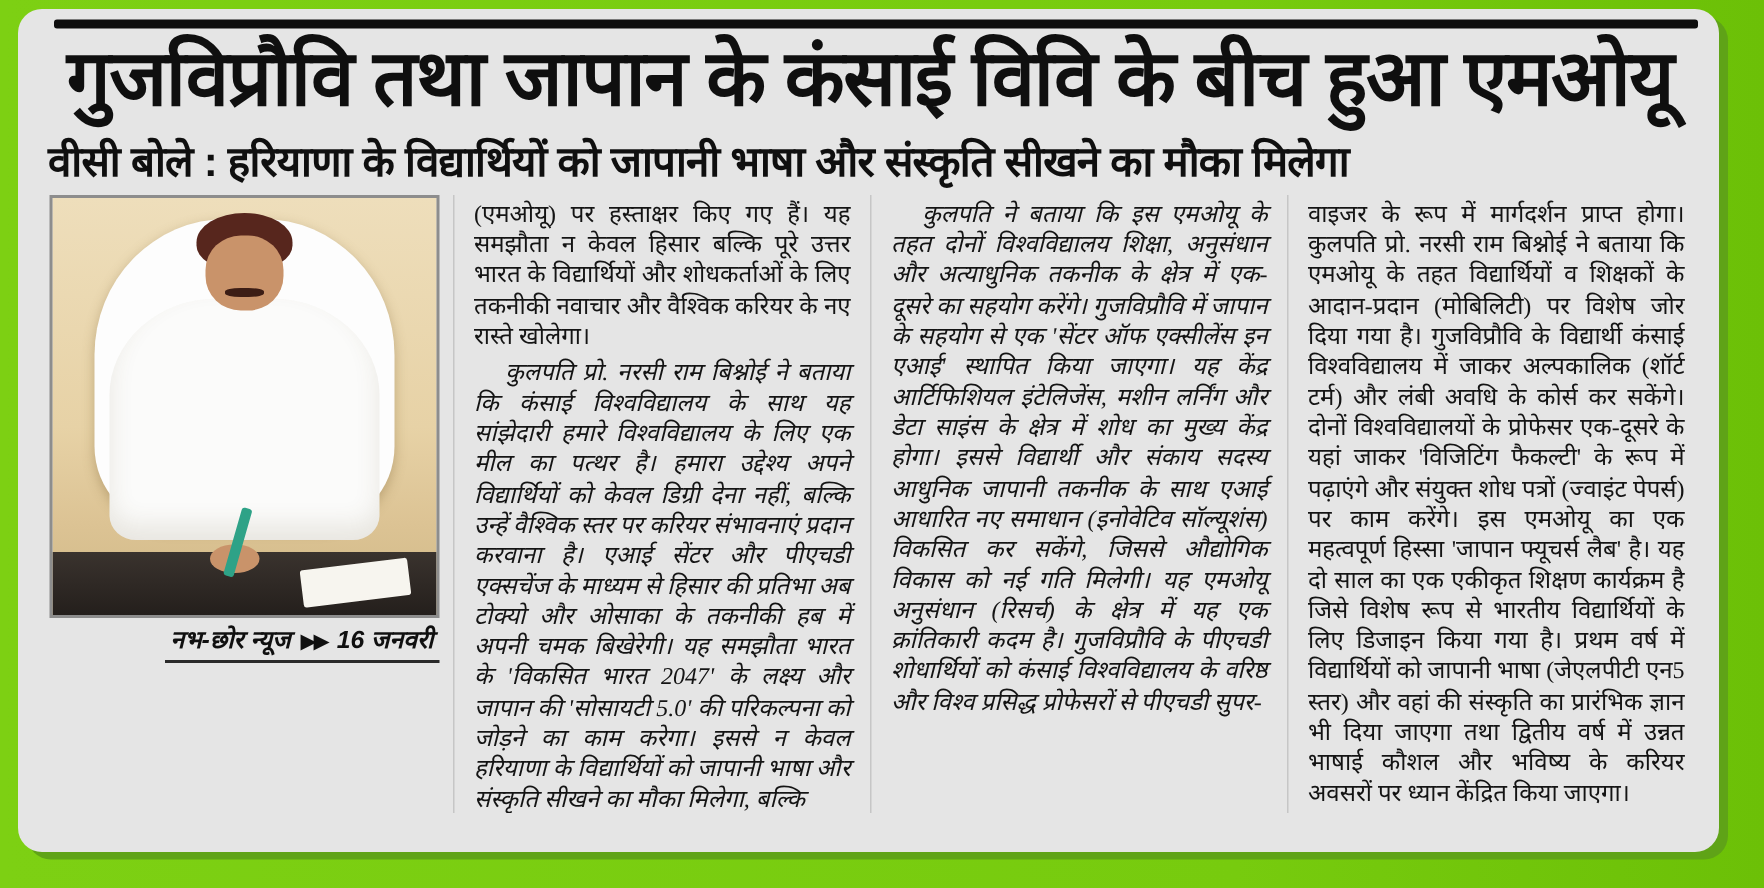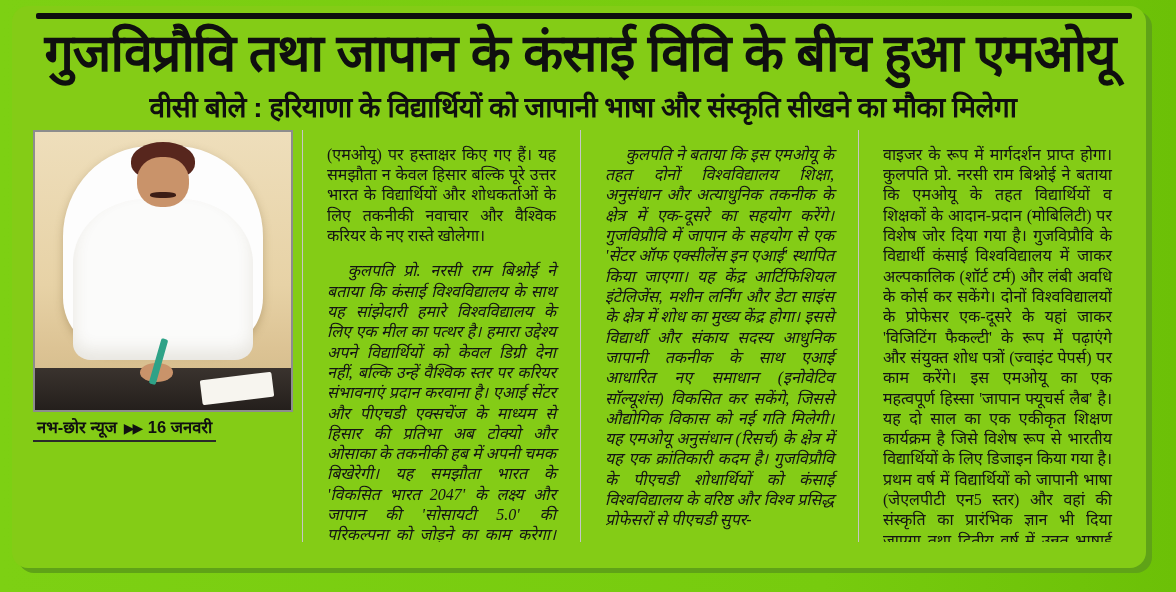--- a/index.html
+++ b/index.html
@@ -3,42 +3,41 @@
 <meta charset="utf-8">
 <style>
   html,body{margin:0;padding:0;}
   body{
     width:1176px;height:592px;overflow:hidden;position:relative;
     background:linear-gradient(90deg,#7dd013 0%,#77cb0e 70%,#6cc007 100%);
     font-family:"Liberation Sans",sans-serif;
   }
   .clip-card{
     position:absolute;left:12px;top:6px;width:1134px;height:562px;
-    background:#84cc16;border-radius:16px;
+    background:#e5e5e5;border-radius:16px;
     box-shadow:6px 5px 0 #5fa317;
     padding:4px 10px 10px 12px;box-sizing:border-box;
   }
   .top-rule{height:6px;background:#0e0e0e;border-radius:2px;margin:3px 4px 0 12px;}
   .headline{
     margin-top:5px;text-align:center;font-size:52px;line-height:1.15;
     font-weight:800;color:#0f0f0f;letter-spacing:-1px;white-space:nowrap;
     font-family:"Liberation Sans","DejaVu Sans",sans-serif;
   }
   .subheadline{
     margin:3px 2px 4px 8px;font-size:28px;font-weight:700;color:#0f0f0f;
     letter-spacing:-0.5px;white-space:nowrap;
     font-family:"Liberation Sans","DejaVu Sans",sans-serif;
-    text-align:center;
   }
   .columns{display:flex;margin-top:5px;height:412px;overflow:hidden;}
   .col{width:25%;box-sizing:border-box;padding:0 9px;overflow:hidden;
     font-family:"Liberation Serif","DejaVu Serif",serif;
     font-size:16px;line-height:1.27;color:#141414;text-align:justify;}
   .col + .col{border-left:1px solid #c6c6c6;}
-  .col p{margin:15px;}
+  .col p{margin:4px;}
   .col p.indent{text-indent:1.3em;font-style:italic;}
   .dateline{font-weight:700;}
   
   .photo{
     position:relative;width:100%;height:282px;border:2px solid #8d8d8d;
     box-sizing:border-box;overflow:hidden;
     background:linear-gradient(180deg,#eedebb 0%,#e7d2a6 55%,#dcc394 78%,#cfb886 100%);
   }
   .chair{position:absolute;top:5%;left:11%;width:78%;height:74%;
     background:#fdfdfd;border-radius:44% 44% 26% 26%;
@@ -53,21 +52,21 @@
     background:#fbfbfa;border-radius:40% 40% 10% 10%;
     box-shadow:inset 0 -10px 16px rgba(100,80,40,.12);}
   .desk{position:absolute;bottom:0;left:0;width:100%;height:15%;
     background:linear-gradient(180deg,#3a332e,#241f1c);}
   .paper{position:absolute;bottom:3%;right:7%;width:28%;height:9%;
     background:#f7f5ef;transform:rotate(-7deg);border-radius:2px;}
   .hand{position:absolute;bottom:10%;left:41%;width:13%;height:7%;
     background:#c9936a;border-radius:50%;}
   .pen{position:absolute;bottom:9%;left:47%;width:2.6%;height:17%;
     background:#2ea287;transform:rotate(16deg);border-radius:2px;}
-  .caption-wrap{text-align:left;margin:5px 0 4px 0;}
+  .caption-wrap{text-align:right;margin:5px 0 4px 0;font-style:italic;}
   .caption{
     display:inline-block;font-family:"Liberation Sans","DejaVu Sans",sans-serif;
     font-weight:700;font-size:16.5px;color:#101010;
     border-bottom:2px solid #2a2a2a;padding:0 4px 2px 4px;white-space:nowrap;
   }
   .caption .ff{font-size:14px;letter-spacing:-2px;padding:0 2px;}
 </style>
 </head>
 <body>
 

